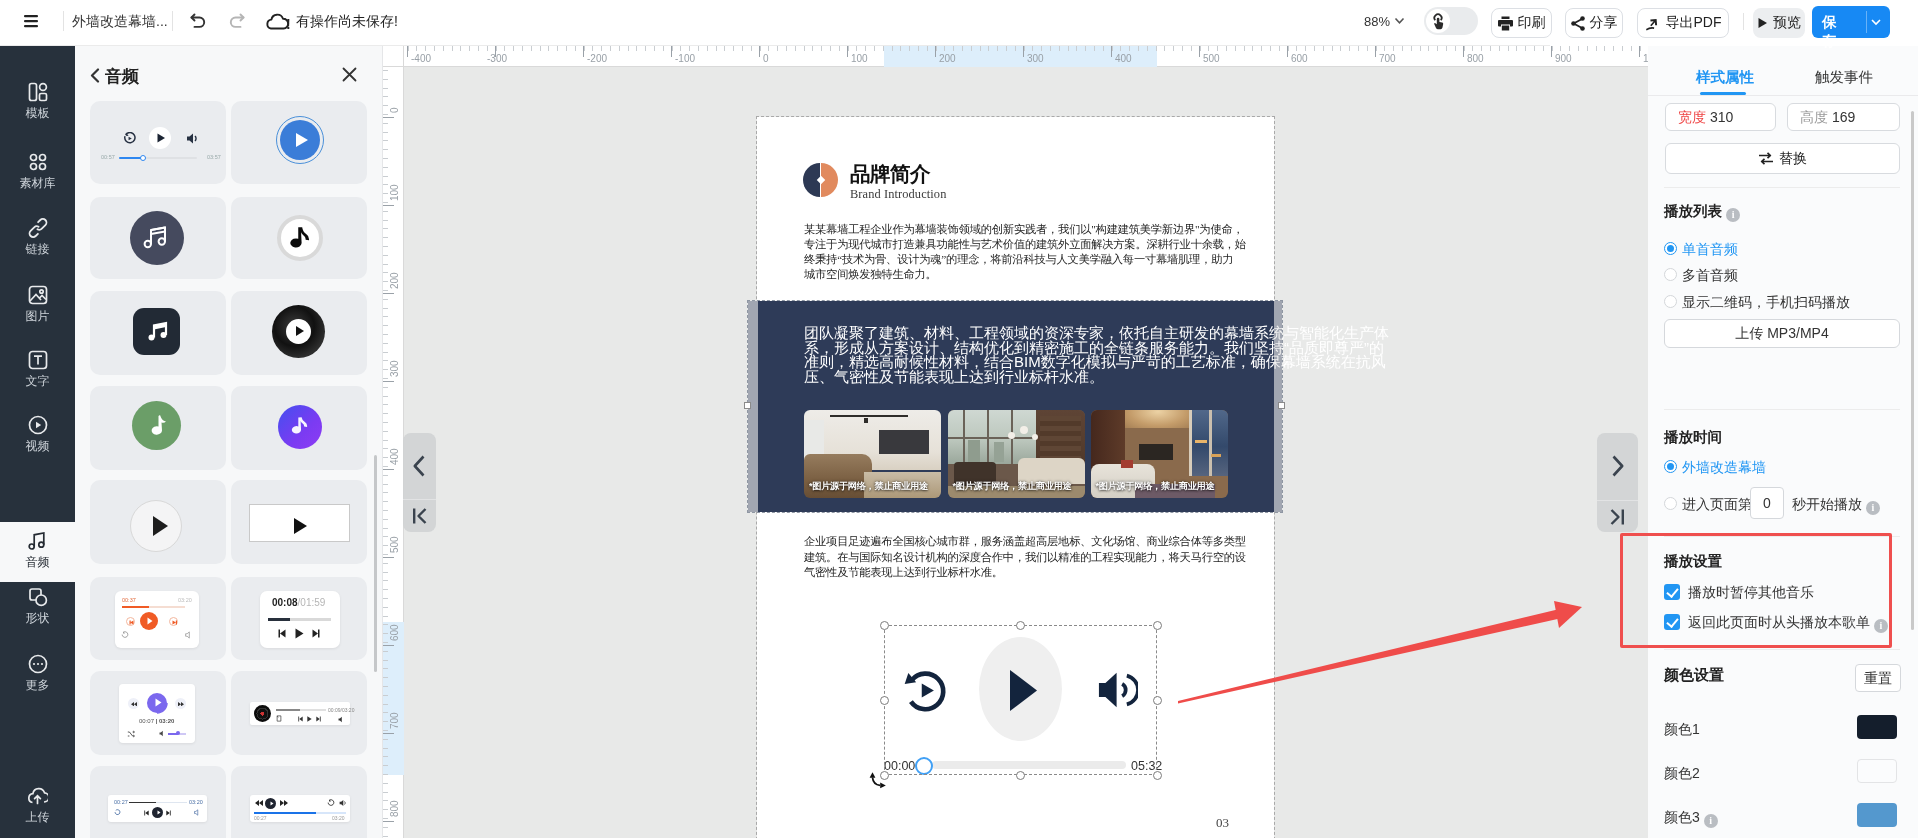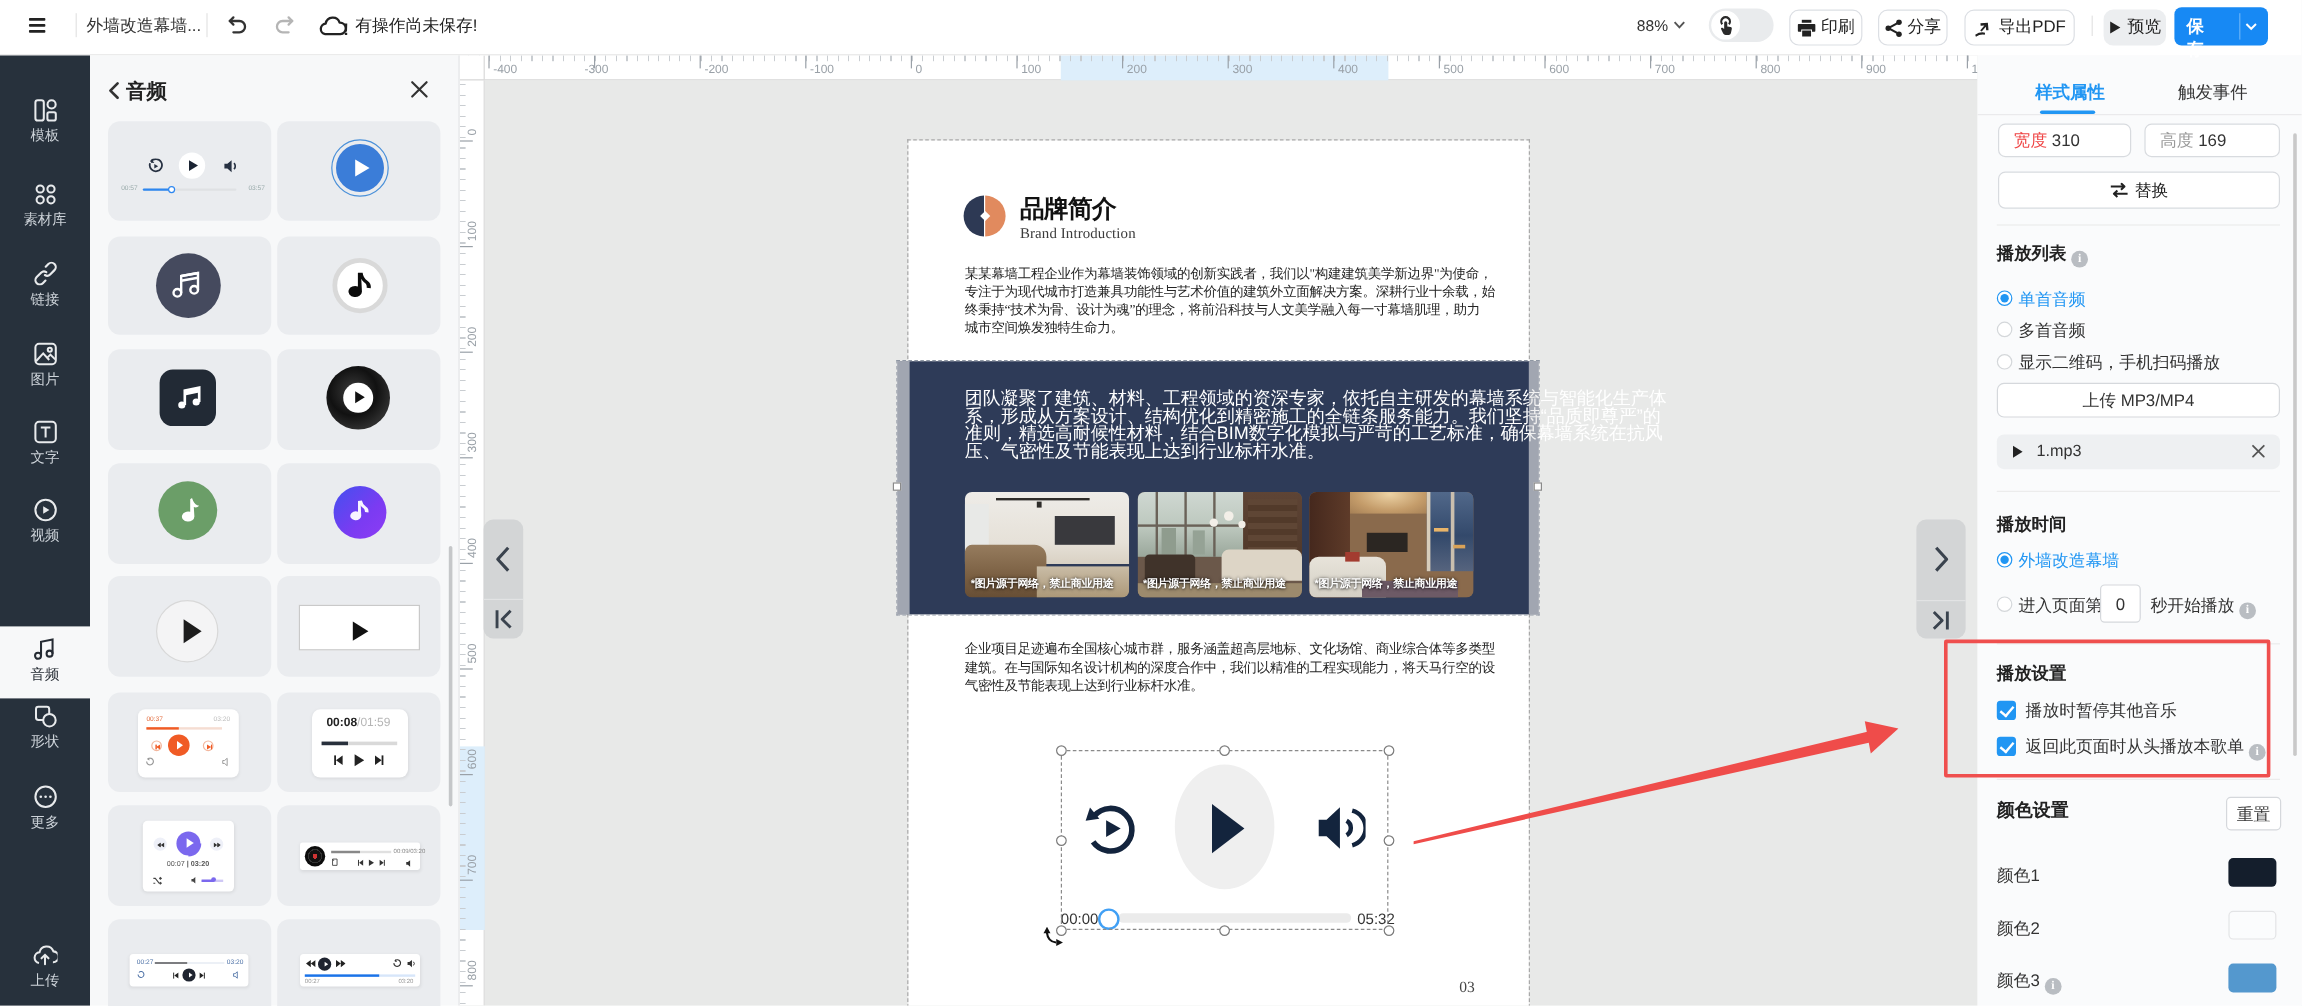--- a/index.html
+++ b/index.html
@@ -659,29 +659,20 @@
       </svg>替换</div>
  <div class="rdiv" style="top:141px"></div>
  <div class="abs" style="left:16px;top:156px;font-size:14.5px;font-weight:bold;color:#222">播放列表 <span class="info">i</span></div>
  <div class="radio on" style="left:16px;top:196px"></div>
  <div class="rlabel" style="left:34px;top:195px;color:#2196f3">单首音频</div>
  <div class="radio" style="left:16px;top:222px"></div>
  <div class="rlabel" style="left:34px;top:221px">多首音频</div>
  <div class="radio" style="left:16px;top:249px"></div>
  <div class="rlabel" style="left:34px;top:248px">显示二维码，手机扫码播放</div>
  <div class="abs" style="left:16px;top:273px;width:236px;height:29px;border:1px solid #d5d8dc;border-radius:6px;background:#fff;text-align:center;font-size:14px;color:#333;line-height:27px">上传 MP3/MP4</div>
- <div class="abs" style="left:16px;top:316px;width:236px;height:29px;background:#eef0f2;border-radius:6px">
-  <svg class="abs" style="left:13px;top:9px" width="9" height="11">
-        <path d="M0.5 0.5 8.5 5.5 0.5 10.5Z" fill="#222"></path>
-      </svg>
-  <div class="abs" style="left:33px;top:6px;font-size:13.5px;color:#333">1.mp3</div>
-  <svg class="abs" style="left:212px;top:8px" width="12" height="12" stroke="#555" stroke-width="1.5" stroke-linecap="round">
-        <path d="M1.5 1.5 10.5 10.5 M10.5 1.5 1.5 10.5"></path>
-      </svg>
- </div>
  <div class="rdiv" style="top:363px"></div>
  <div class="abs" style="left:16px;top:382px;font-size:14.5px;font-weight:bold;color:#222">播放时间</div>
  <div class="radio on" style="left:16px;top:414px"></div>
  <div class="rlabel" style="left:34px;top:413px;color:#2196f3">外墙改造幕墙</div>
  <div class="radio" style="left:16px;top:451px"></div>
  <div class="rlabel" style="left:34px;top:450px">进入页面第</div>
  <div class="abs" style="left:102px;top:441px;width:34px;height:32px;border:1px solid #d5d8dc;border-radius:4px;background:#fff;text-align:center;font-size:14px;color:#333;line-height:30px">0</div>
  <div class="rlabel" style="left:144px;top:450px">秒开始播放 <span class="info">i</span></div>
  <div class="rdiv" style="top:490px"></div>
  <div class="abs" style="left:16px;top:506px;font-size:14.5px;font-weight:bold;color:#222">播放设置</div>

